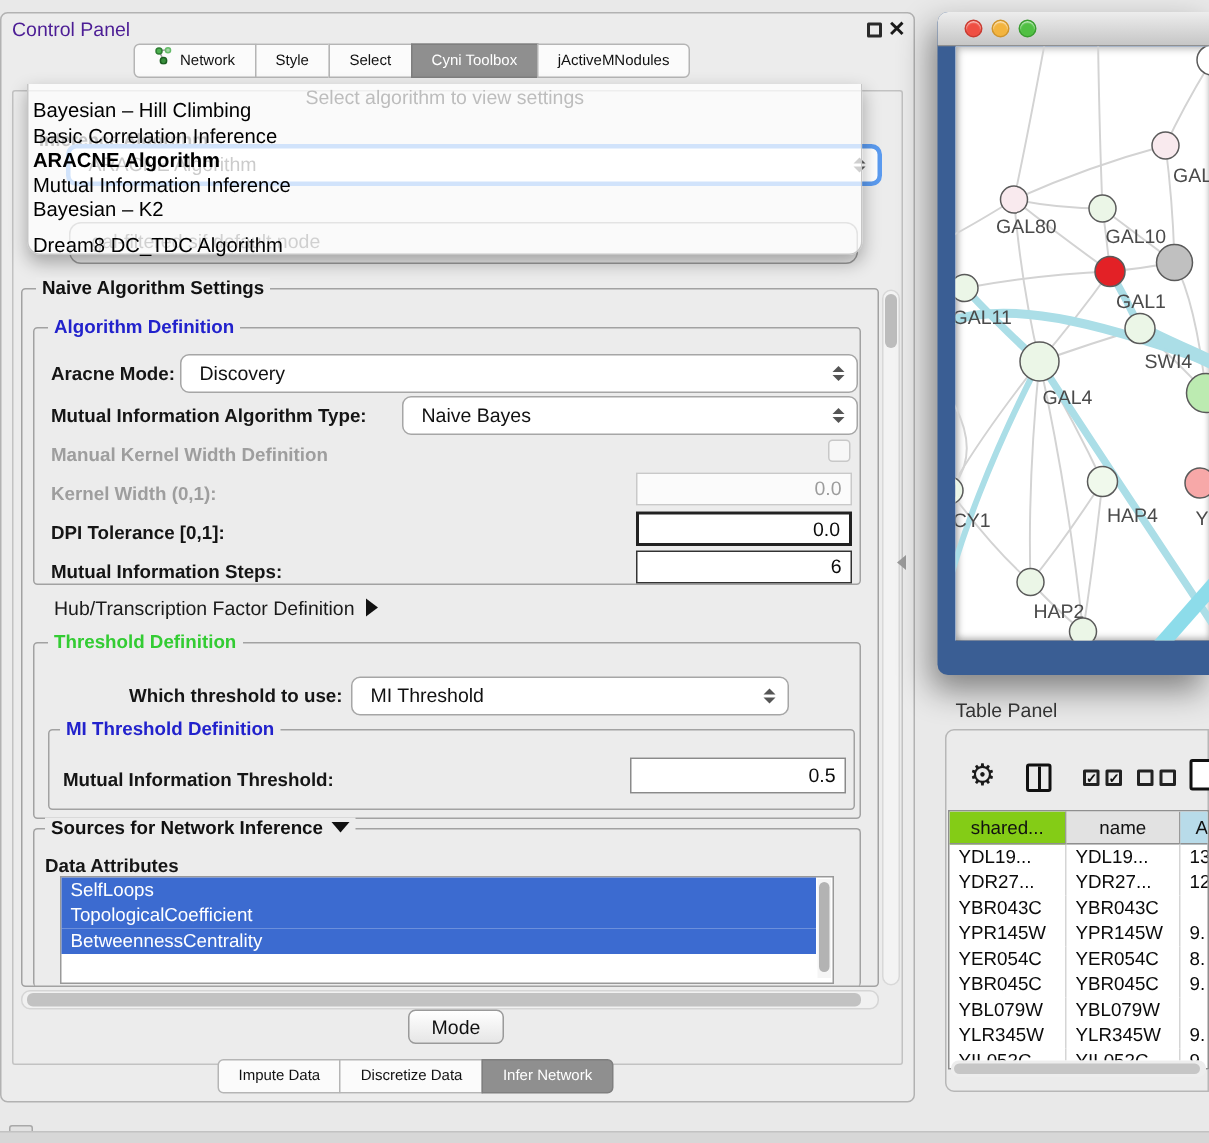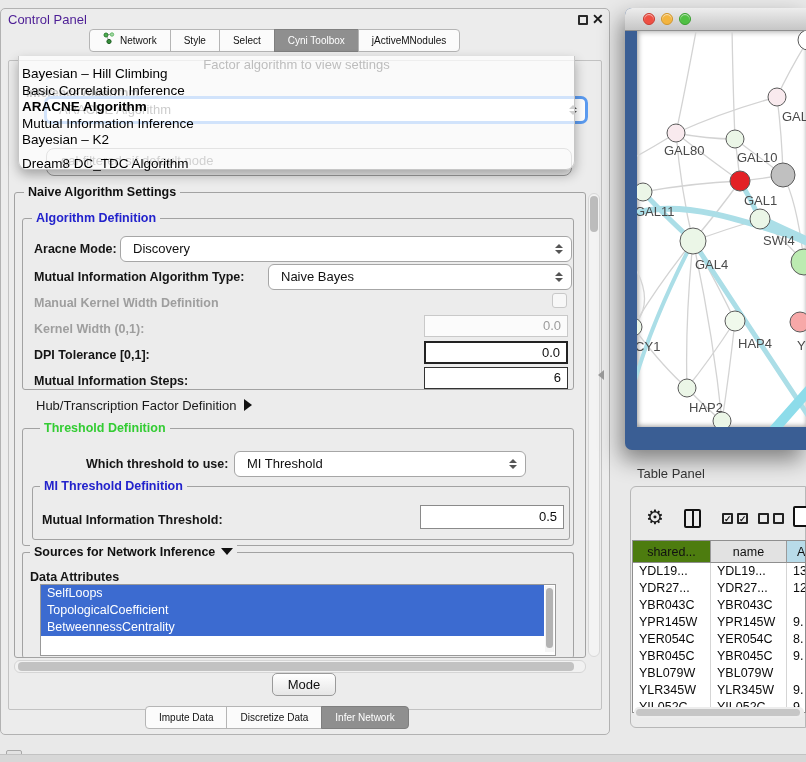--- a/index.html
+++ b/index.html
@@ -127,21 +127,21 @@
             <div class="tri-dn"></div>
           </div>
       </div>
       <div class="abs ghost-combo2">
         <div style="position:absolute;left:14px;top:4px;font-size:13px;color:#565656;">gal-filtered sif default node</div>
       </div>
     </div>
 
     <div>
       <div class="abs popup-bg"></div>
-      <div class="abs popup-header">Factor algorithm to view settings</div>
+      <div class="abs popup-header">Select algorithm to view settings</div>
 
     <div class="popup-item" style="left: 22px; top: 66px;">Bayesian – Hill Climbing</div>
         <div class="popup-item" style="left: 22px; top: 82.5px;">Basic Correlation Inference</div>
         <div class="popup-item bold" style="left: 22px; top: 99px;">ARACNE Algorithm</div>
         <div class="popup-item" style="left: 22px; top: 115.5px;">Mutual Information Inference</div>
         <div class="popup-item" style="left: 22px; top: 132px;">Bayesian – K2</div>
         <div class="popup-item" style="left: 22px; top: 156px;">Dream8 DC_TDC Algorithm</div>
       </div>
 
     <div>
@@ -179,21 +179,21 @@
       <div class="abs tf tf-strong" style="left:424px;top:341px;width:144px;height:23px;line-height:19px;">0.0</div>
 
       <div class="abs lbl" style="left:34px;top:374px;">Mutual Information Steps:</div>
       <div class="abs tf tf-mid" style="left:424px;top:367px;width:144px;height:22px;line-height:20px;">6</div>
 
       <div class="abs" style="left:36px;top:398px;font-size:13px;color:#1a1a1a;">
         <span>Hub/Transcription Factor Definition</span><span class="tri-right"></span>
       </div>
 
       <div class="abs grp" style="left:22px;top:428px;width:552px;height:118px;"></div>
-      <div class="abs grp-title" style="left:32px;top:421px;color:#33cc33;margin-left:8px;">Threshold Definition</div>
+      <div class="abs grp-title" style="left:32px;top:421px;color:#33cc33;">Threshold Definition</div>
 
       <div class="abs lbl" style="left:86px;top:457px;">Which threshold to use:</div>
       <div class="abs combo" style="left:234px;top:451px;width:292px;height:26px;">
         <span>MI Threshold</span>
         <div class="stepper">
             <div class="tri-up"></div>
             <div class="tri-dn"></div>
           </div>
       </div>
 
@@ -319,21 +319,21 @@
     <div class="abs gear">⚙</div>
     <div class="abs split-ic"></div>
     <div class="cb" style="left:722px;top:513px;">✓</div>
     <div class="cb" style="left:737px;top:513px;">✓</div>
     <div class="cb" style="left:758px;top:513px;"></div>
     <div class="cb" style="left:773px;top:513px;"></div>
     <div class="abs doc-ic"></div>
 
     <div class="abs tbl">
       <div class="thead">
-        <div class="th" style="width:78px;background:#4d7c0f;">shared...</div>
+        <div class="th" style="width:78px;background:#84cc16;">shared...</div>
         <div class="th" style="width:76px;background:#e2e2e2;">name</div>
         <div class="th" style="width:40px;background:#b8dbe9;text-align:left;padding-left:10px;">A</div>
       </div>
       <div class="rows">
           <div class="trow">
             <div class="td" style="width: 78px;">YDL19...</div>
             <div class="td" style="width: 76px;">YDL19...</div>
             <div class="td" style="width: 40px;">13</div>
           </div>
           <div class="trow">

